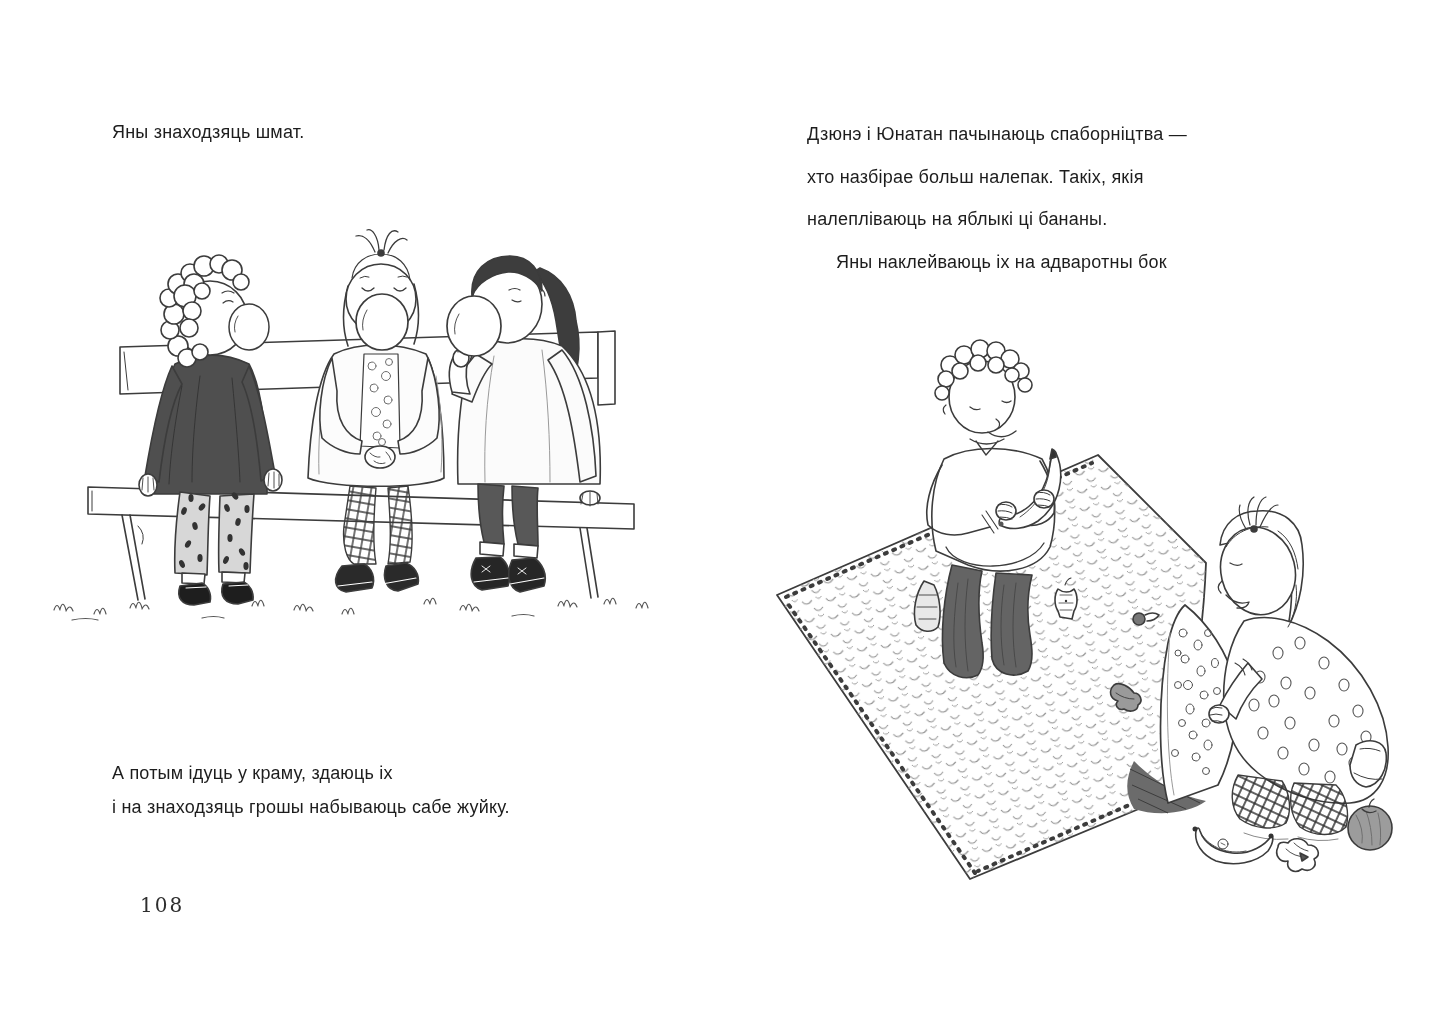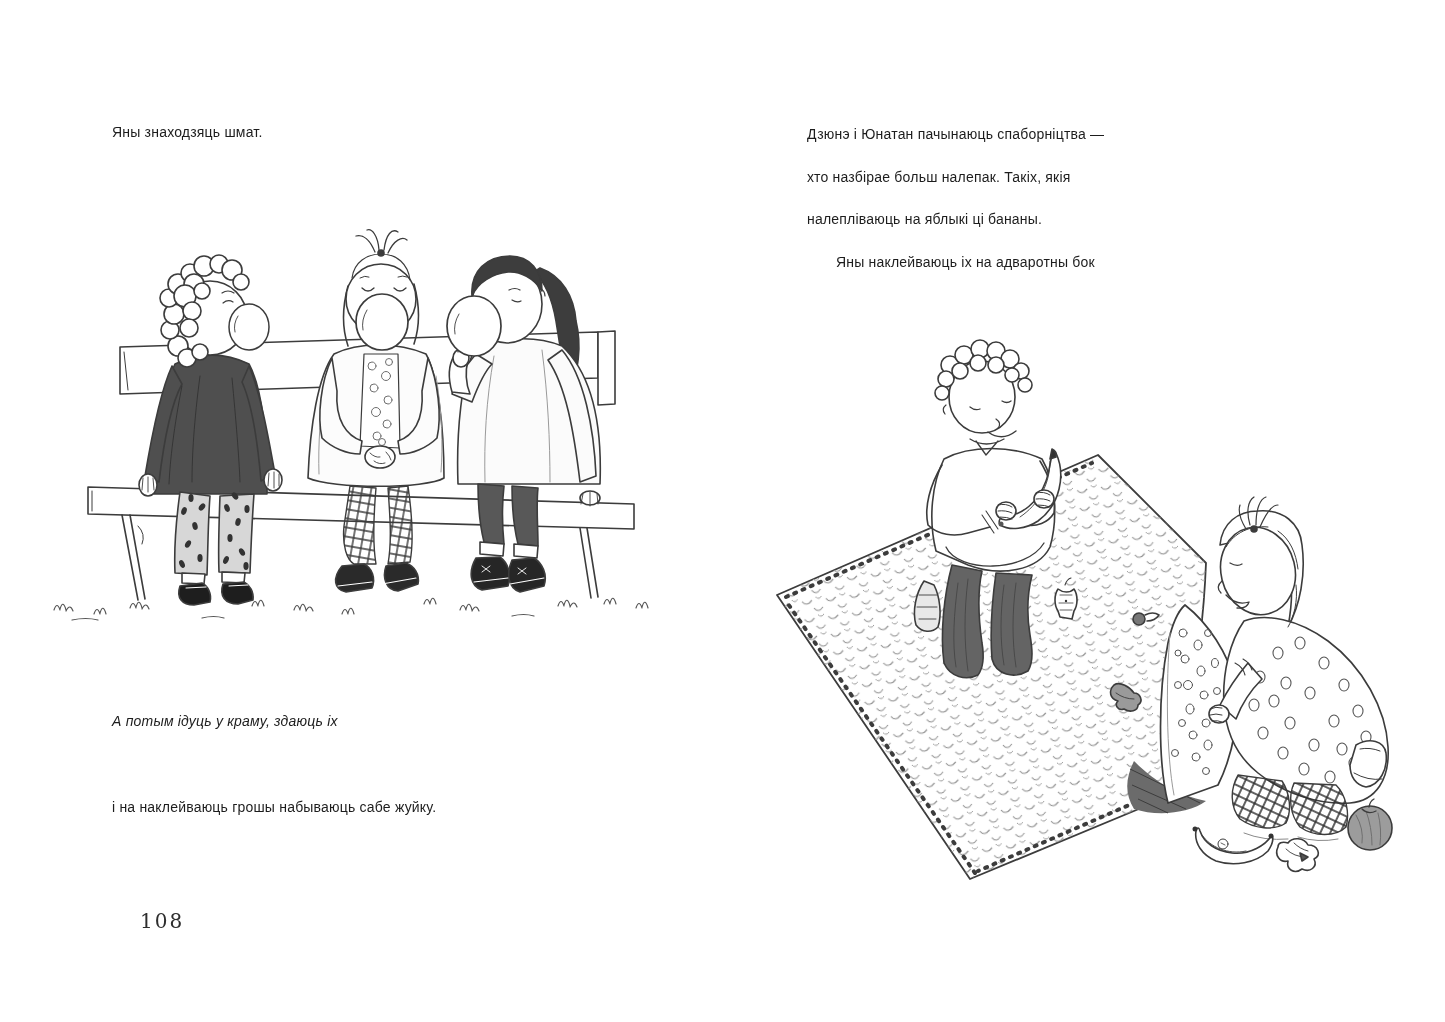--- a/index.html
+++ b/index.html
@@ -5,41 +5,41 @@
   html,body{margin:0;padding:0;}
   body{
     width:1445px;height:1022px;position:relative;overflow:hidden;
     background:#ffffff;
     font-family:"Liberation Sans", sans-serif;
     color:#1d1d1d;
   }
   .spread{position:absolute;inset:0;}
   .textline{
     position:absolute;
-    font-size:14px;line-height:26px;white-space:nowrap;
+    font-size:18px;line-height:26px;white-space:nowrap;
     letter-spacing:0.2px;color:#1d1d1d;
   }
   .pagenum{
     position:absolute;left:140px;top:893px;
     font-family:"DejaVu Serif", serif;
-    font-size:20px;letter-spacing:2px;color:#2e2e2e;margin-top:16px;
+    font-size:20px;letter-spacing:2px;color:#2e2e2e;
   }
   .illus{position:absolute;}
   svg{display:block;}
   .ink{stroke:#3c3c3c;stroke-width:1.6;fill:none;stroke-linecap:round;stroke-linejoin:round;}
 </style>
 </head>
 <body>
 
 <div class="spread">
 
   <div class="textline" style="left:112px;top:119px;">Яны знаходзяць шмат.</div>
 
-  <div class="textline" style="left:112px;top:708px;font-style:italic;">А потым ідуць у краму, здаюць іх</div>
-  <div class="textline" style="left:112px;top:794px;">і на наклейваюць грошы набываюць сабе жуйку.</div>
+  <div class="textline" style="left:112px;top:760px;">А потым ідуць у краму, здаюць іх</div>
+  <div class="textline" style="left:112px;top:794px;">і на знаходзяць грошы набываюць сабе жуйку.</div>
 
   <div class="pagenum">108</div>
 
   <div class="textline" style="left:807px;top:164px;">хто назбірае больш налепак. Такіх, якія</div>
   <div class="textline" style="left:807px;top:121px;">Дзюнэ і Юнатан пачынаюць спаборніцтва —</div>
   <div class="textline" style="left:836px;top:249px;">Яны наклейваюць іх на адваротны бок</div>
   <div class="textline" style="left:807px;top:206px;">налепліваюць на яблыкі ці бананы.</div>
 
   <div class="illus" style="left:42px;top:226px;">
   <svg width="610" height="425" viewBox="0 0 610 425" xmlns="http://www.w3.org/2000/svg">

